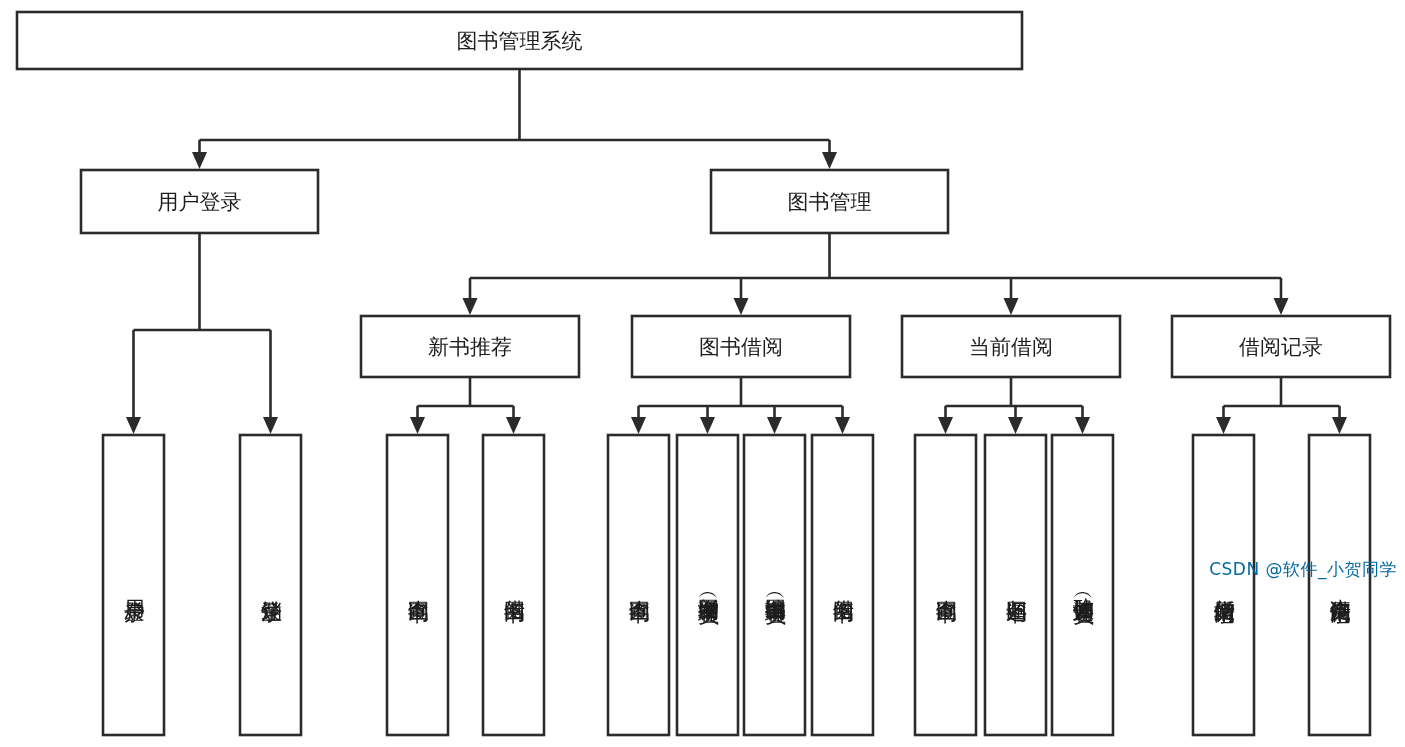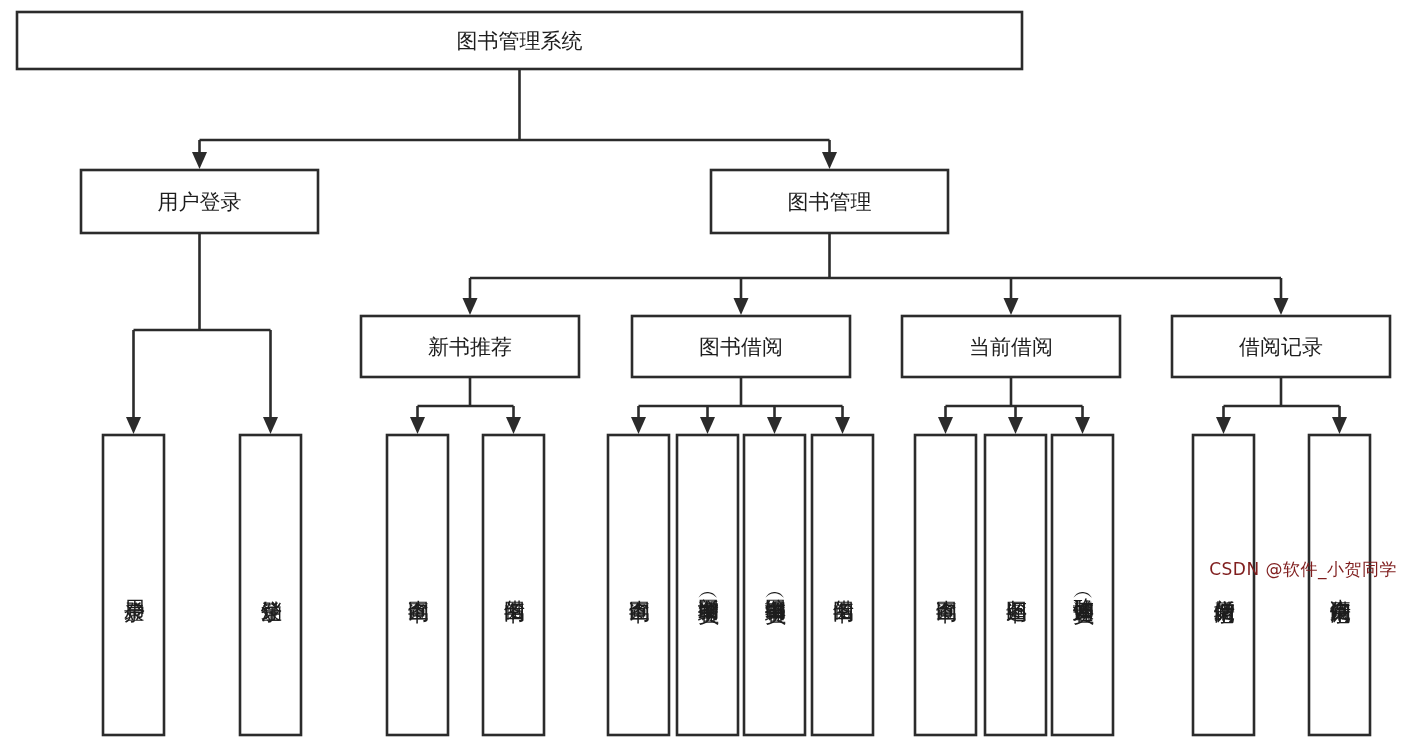--- a/index.html
+++ b/index.html
@@ -65,21 +65,21 @@
     white-space: nowrap;
     letter-spacing: 1px;
     pointer-events: none;
   }
   .watermark {
     position: absolute;
     right: 8px;
     bottom: 4px;
     font-family: "DejaVu Sans", "Liberation Sans", sans-serif;
     font-size: 17px;
-    color: #7f1d1d;
+    color: #0369a1;
     white-space: nowrap;
     letter-spacing: 0.5px;
   }
 </style>
 </head>
 <body>
 
 <div id="diagram-root">
 
   <svg class="diagram-canvas" viewBox="0 0 1405 747" xmlns="http://www.w3.org/2000/svg">

